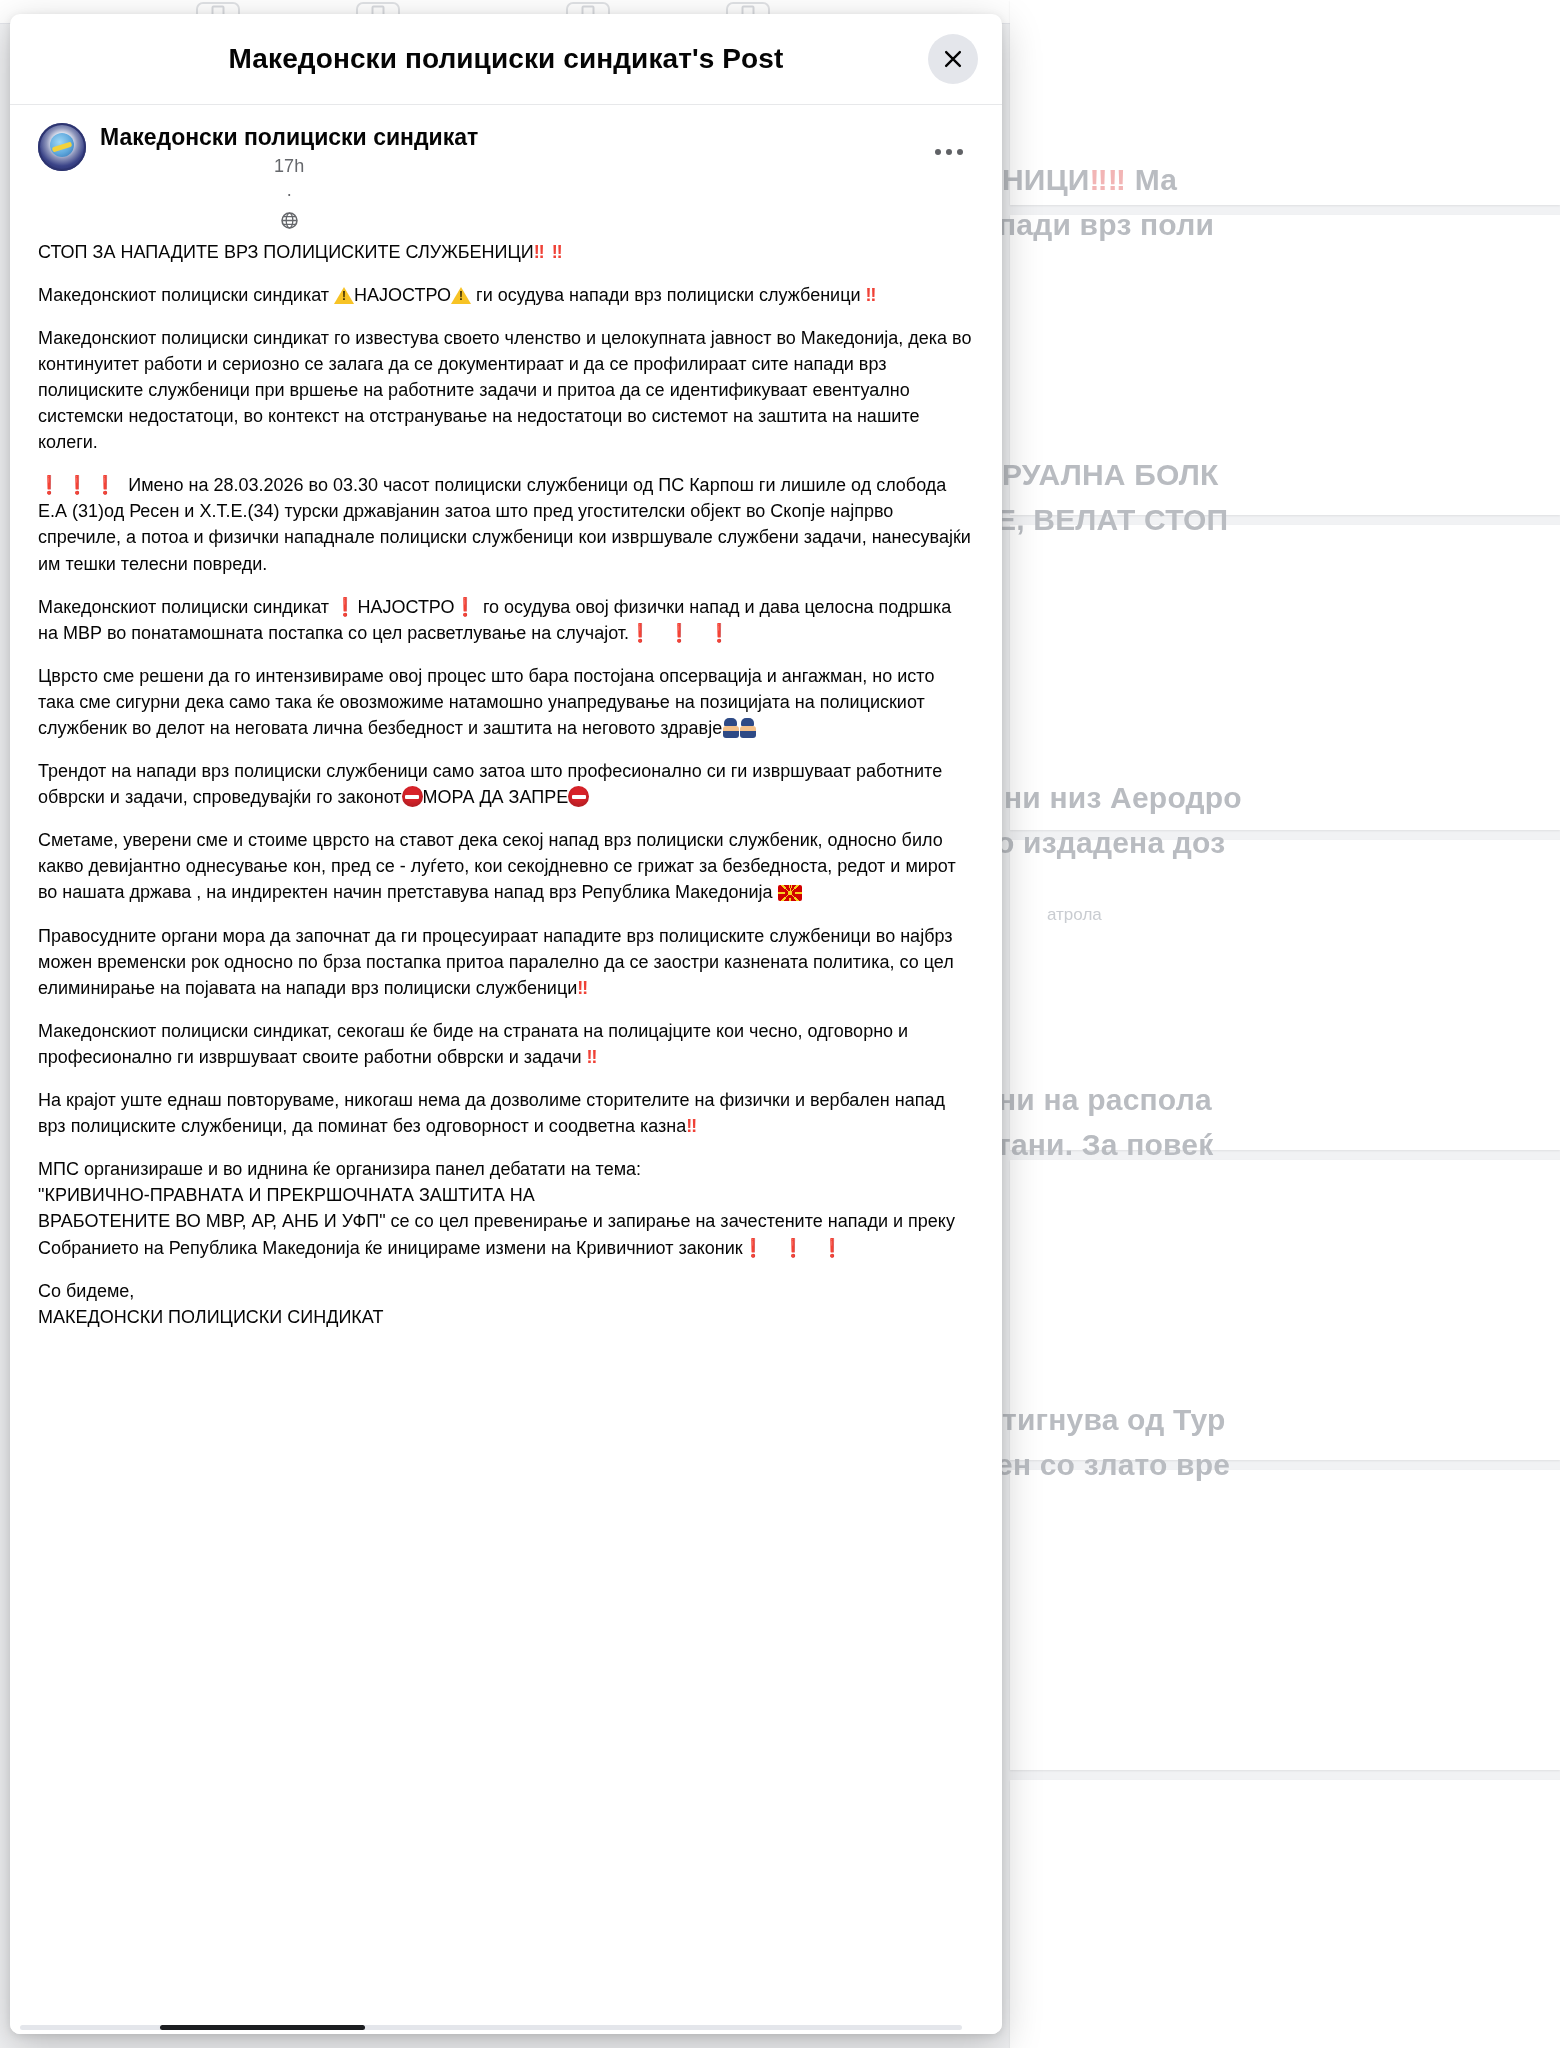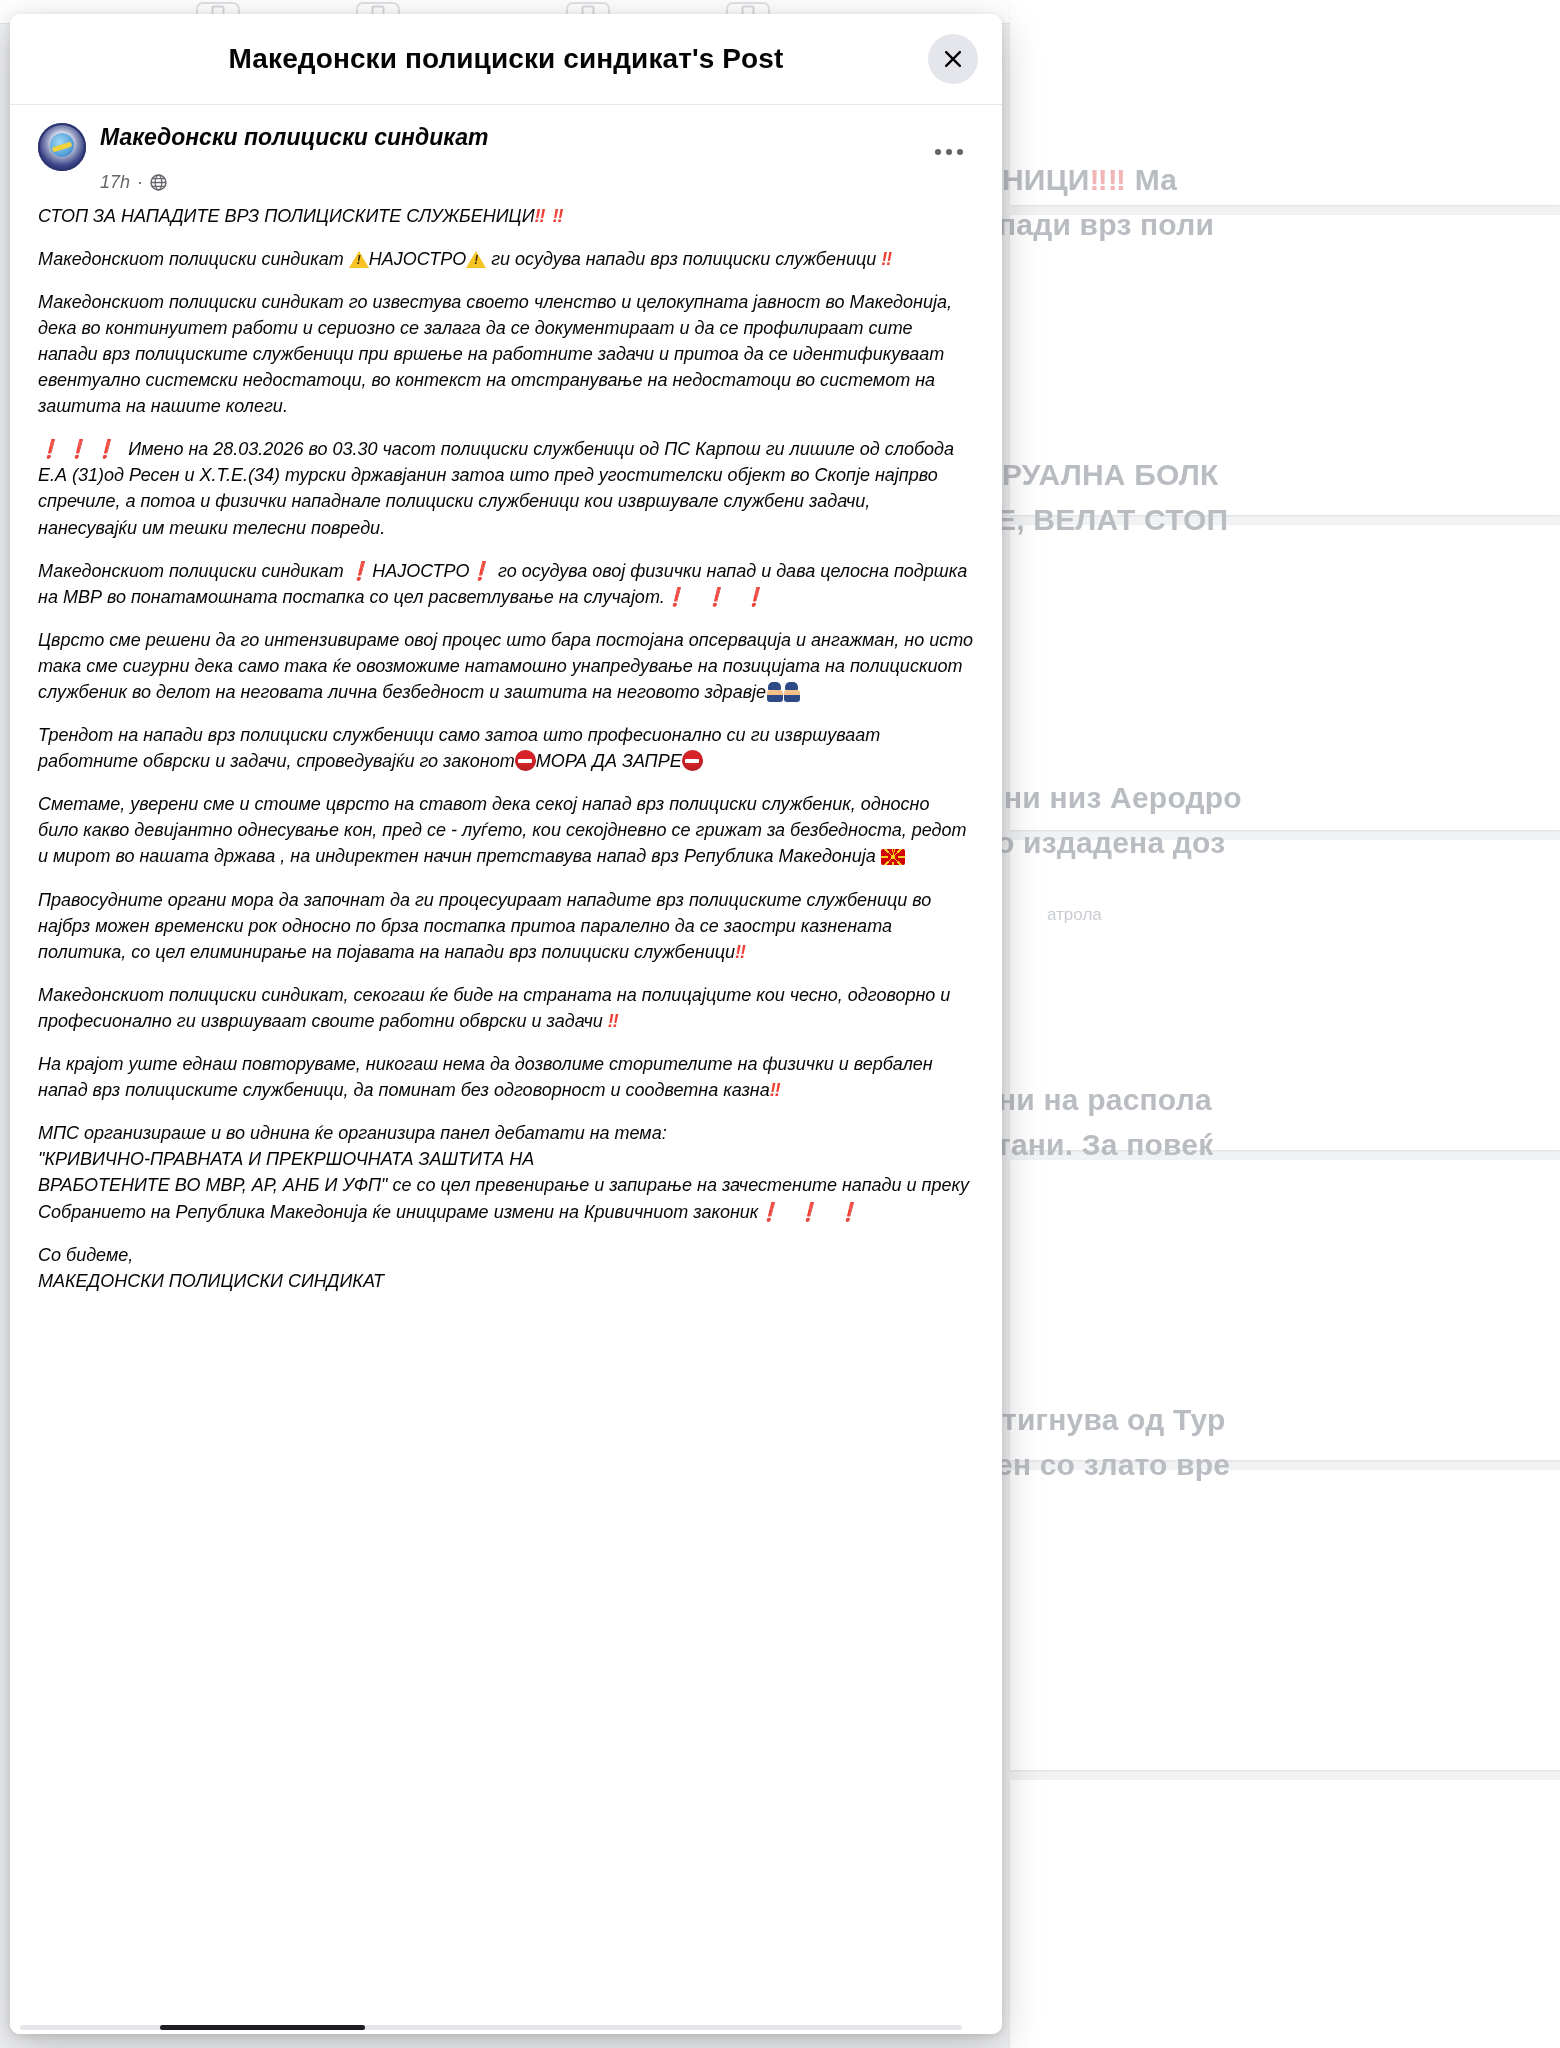--- a/index.html
+++ b/index.html
@@ -87,21 +87,20 @@
     cursor: pointer;
     display: flex; align-items: center; justify-content: center;
   }
   #close-button svg { width: 22px; height: 22px; display: block; }
 
   #modal-body {
     padding: 0;
     height: calc(100% - 91px);
     overflow: hidden;
     position: relative;
-    font-style: italic;
   }
 
   
   #author-row {
     display: flex; align-items: flex-start;
     padding: 18px 24px 0 28px;
     position: relative;
   }
   #avatar {
     width: 48px; height: 48px;
@@ -126,21 +125,22 @@
     background: #f2d23c;
     border-radius: 2px;
   }
   #author-meta { padding-top: 1px; }
   #author-name {
     font-size: 23px; font-weight: bold; color: #050505;
     line-height: 1.2;
   }
   #author-submeta {
     display: flex; align-items: center; gap: 7px;
-    margin-top: 20px;
+    margin-top: 4px;
+    flex-direction: column;
   }
   #post-time { font-size: 18px; color: #65676b; }
   #dot-sep { font-size: 18px; color: #65676b; }
   #globe-icon { width: 17px; height: 17px; display: block; }
   #more-button {
     position: absolute; right: 30px; top: 24px;
     width: 46px; height: 46px; border-radius: 50%;
     border: none; background: transparent; cursor: pointer;
     display: flex; align-items: center; justify-content: center;
     gap: 5px;

